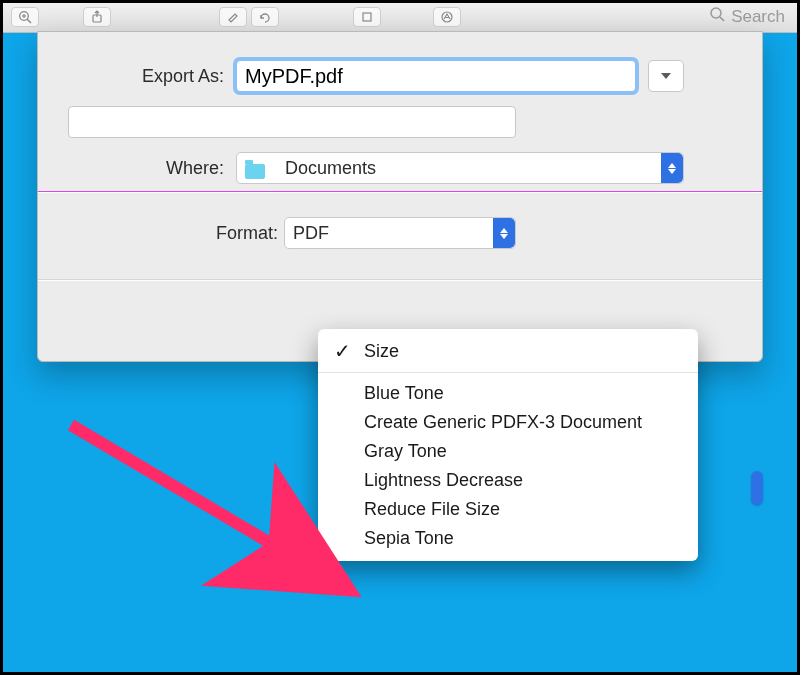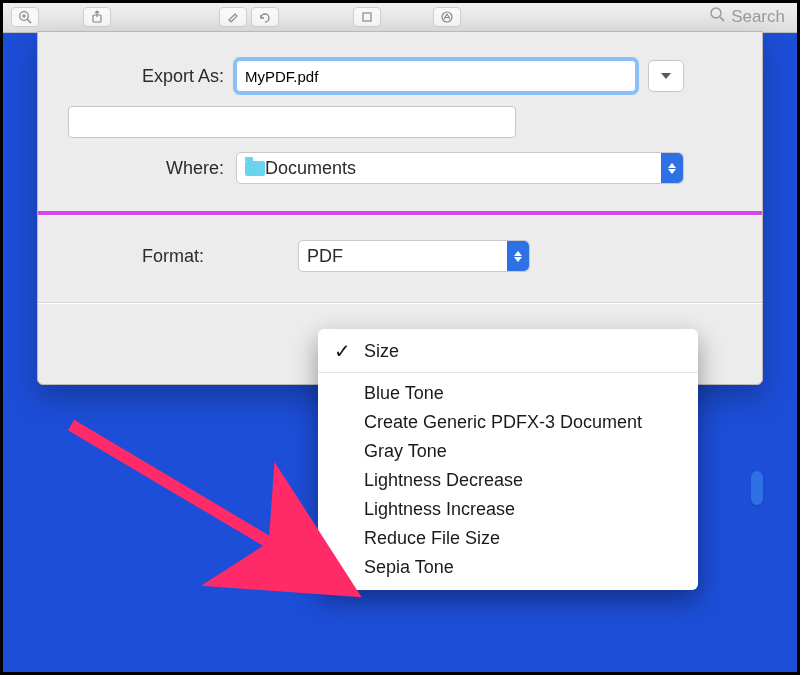--- a/index.html
+++ b/index.html
@@ -13,21 +13,21 @@
       width: 800px;
       height: 675px;
       overflow: hidden;
       position: relative;
     }
     .frame {
       border: 3px solid #000;
       width: 800px;
       height: 675px;
       position: relative;
-      background: #1d4ed8;
+      background: #0ea5e9;
     }
     .toolbar {
       height: 30px;
       background: linear-gradient(#f0f0f0, #dedede);
       border-bottom: 1px solid #bdbdbd;
       position: relative;
     }
     .toolbar .group { position: absolute; top: 4px; display: flex; gap: 4px; }
     .toolbar .btn {
       width: 28px; height: 20px;
@@ -46,46 +46,46 @@
     .search-box .icon { margin-right: 6px; }
     .dialog {
       position: absolute;
       left: 34px; right: 34px;
       top: 28px;
       background: #ececec;
       border: 1px solid #b9b9b9;
       border-radius: 0 0 6px 6px;
       box-shadow: 0 14px 30px rgba(0,0,0,0.25);
     }
-    .section-top { padding: 28px 30px 27px 30px; border-bottom: 4px solid #d946ef; }
+    .section-top { padding: 28px 30px 7px 30px; border-bottom: 1px solid #d946ef; }
     .section-mid { padding: 24px 30px 30px 30px; border-top: 1px solid #fff; border-bottom: 1px solid #d6d6d6; }
     .section-bot { padding: 22px 30px 24px 30px; border-top: 1px solid #fff; position: relative; }
     .row {
       display: flex; align-items: center;
       margin-bottom: 14px;
     }
     .row:last-child { margin-bottom: 0; }
     .lbl {
       width: 156px;
       text-align: right;
       margin-right: 12px;
       color: #2b2b2b;
     }
     .mid-lbl {
       width: 210px;
-      text-align: center;
-      margin-right: 20px;
+      text-align: right;
+      margin-right: 6px;
     }
     .text-input {
       height: 32px;
       border: 1px solid #c7c7c7;
       border-radius: 4px;
       background: #fff;
       padding: 2px 8px;
-      font-size: 15px;
+      font-size: 20px;
       font-family: inherit;
     }
     .focus-ring {
       box-shadow: 0 0 0 3px #8bbff6;
       border-color: #8bbff6;
     }
     .export-row .text-input { width: 400px; }
     .history-btn {
       width: 36px; height: 32px;
       border: 1px solid #c7c7c7;
@@ -99,21 +99,21 @@
     .popup {
       display: flex; align-items: center;
       height: 32px;
       border: 1px solid #c9c9c9;
       border-radius: 5px;
       background: #fff;
       position: relative;
     }
     .popup .content {
       padding: 0 8px;
-      display: flex; align-items: center; gap: 0;
+      display: flex; align-items: flex-end; gap: 20px;
       flex: 1;
     }
     .folder-ico {
       width: 20px; height: 15px;
       background: #6bd3ef;
       border-radius: 2px;
       position: relative;
     }
     .folder-ico::before {
       content: '';
@@ -325,21 +325,20 @@
   <div class="menu">
     <div class="item">
       <span class="check">✓</span>
       <span>Size</span>
     </div>
     <div class="sep"></div>
     <div class="item"><span>Blue Tone</span></div>
     <div class="item"><span>Create Generic PDFX-3 Document</span></div>
     <div class="item"><span>Gray Tone</span></div>
     <div class="item"><span>Lightness Decrease</span></div>
-    <div class="item"><span>Lightness Increase</span></div>
     <div class="item"><span>Reduce File Size</span></div>
     <div class="item"><span>Sepia Tone</span></div>
   </div>
 
   <svg class="arrow-overlay" width="320" height="230">
     <defs>
       <marker id="ah" markerWidth="14" markerHeight="14" refX="10" refY="6" orient="auto">
         <path d="M0,0 L12,6 L0,12 L3,6 Z" fill="#ff2a68"></path>
       </marker>
     </defs>

